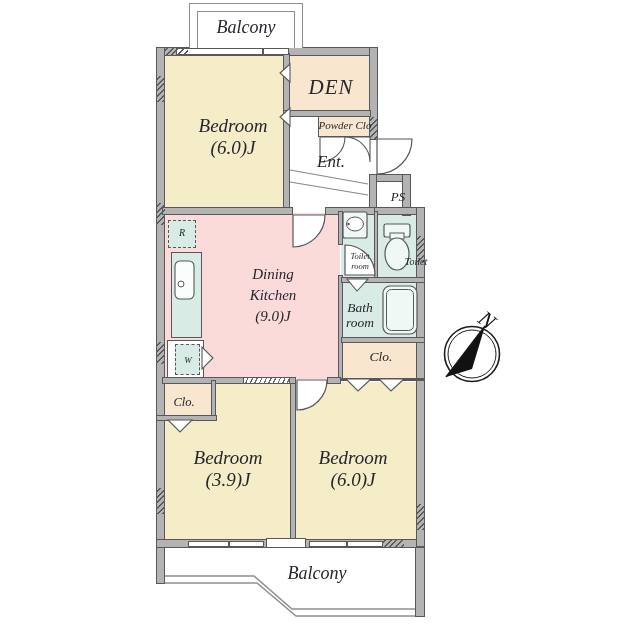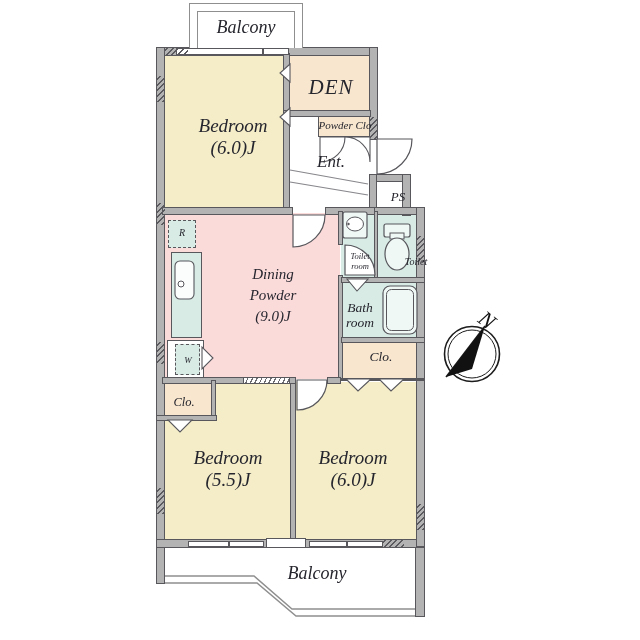--- a/index.html
+++ b/index.html
@@ -174,29 +174,29 @@
 
   <div class="lbl" style="left:360px;top:315px;font-size:13.5px;line-height:15px;">
     <div>Bath</div>
     <div>room</div>
   </div>
 
   <div class="lbl" style="left:381px;top:357px;font-size:13.5px;">Clo.</div>
 
   <div class="lbl" style="left:273px;top:295px;font-size:15px;line-height:21px;">
     <div>Dining</div>
-    <div>Powder</div>
+    <div>Kitchen</div>
     <div>(9.0)J</div>
   </div>
 
   <div class="lbl" style="left:184px;top:402px;font-size:12.5px;">Clo.</div>
 
   <div class="lbl" style="left:228px;top:469px;font-size:19px;line-height:22px;">
     <div>Bedroom</div>
-    <div>(5.5)J</div>
+    <div>(3.9)J</div>
   </div>
 
   <div class="lbl" style="left:353px;top:469px;font-size:19px;line-height:22px;">
     <div>Bedroom</div>
     <div>(6.0)J</div>
   </div>
 
   <div class="lbl" style="left:317px;top:573px;font-size:18px;">Balcony</div>
 
   <div class="lbl" style="left:182px;top:233px;font-size:10px;">R</div>

